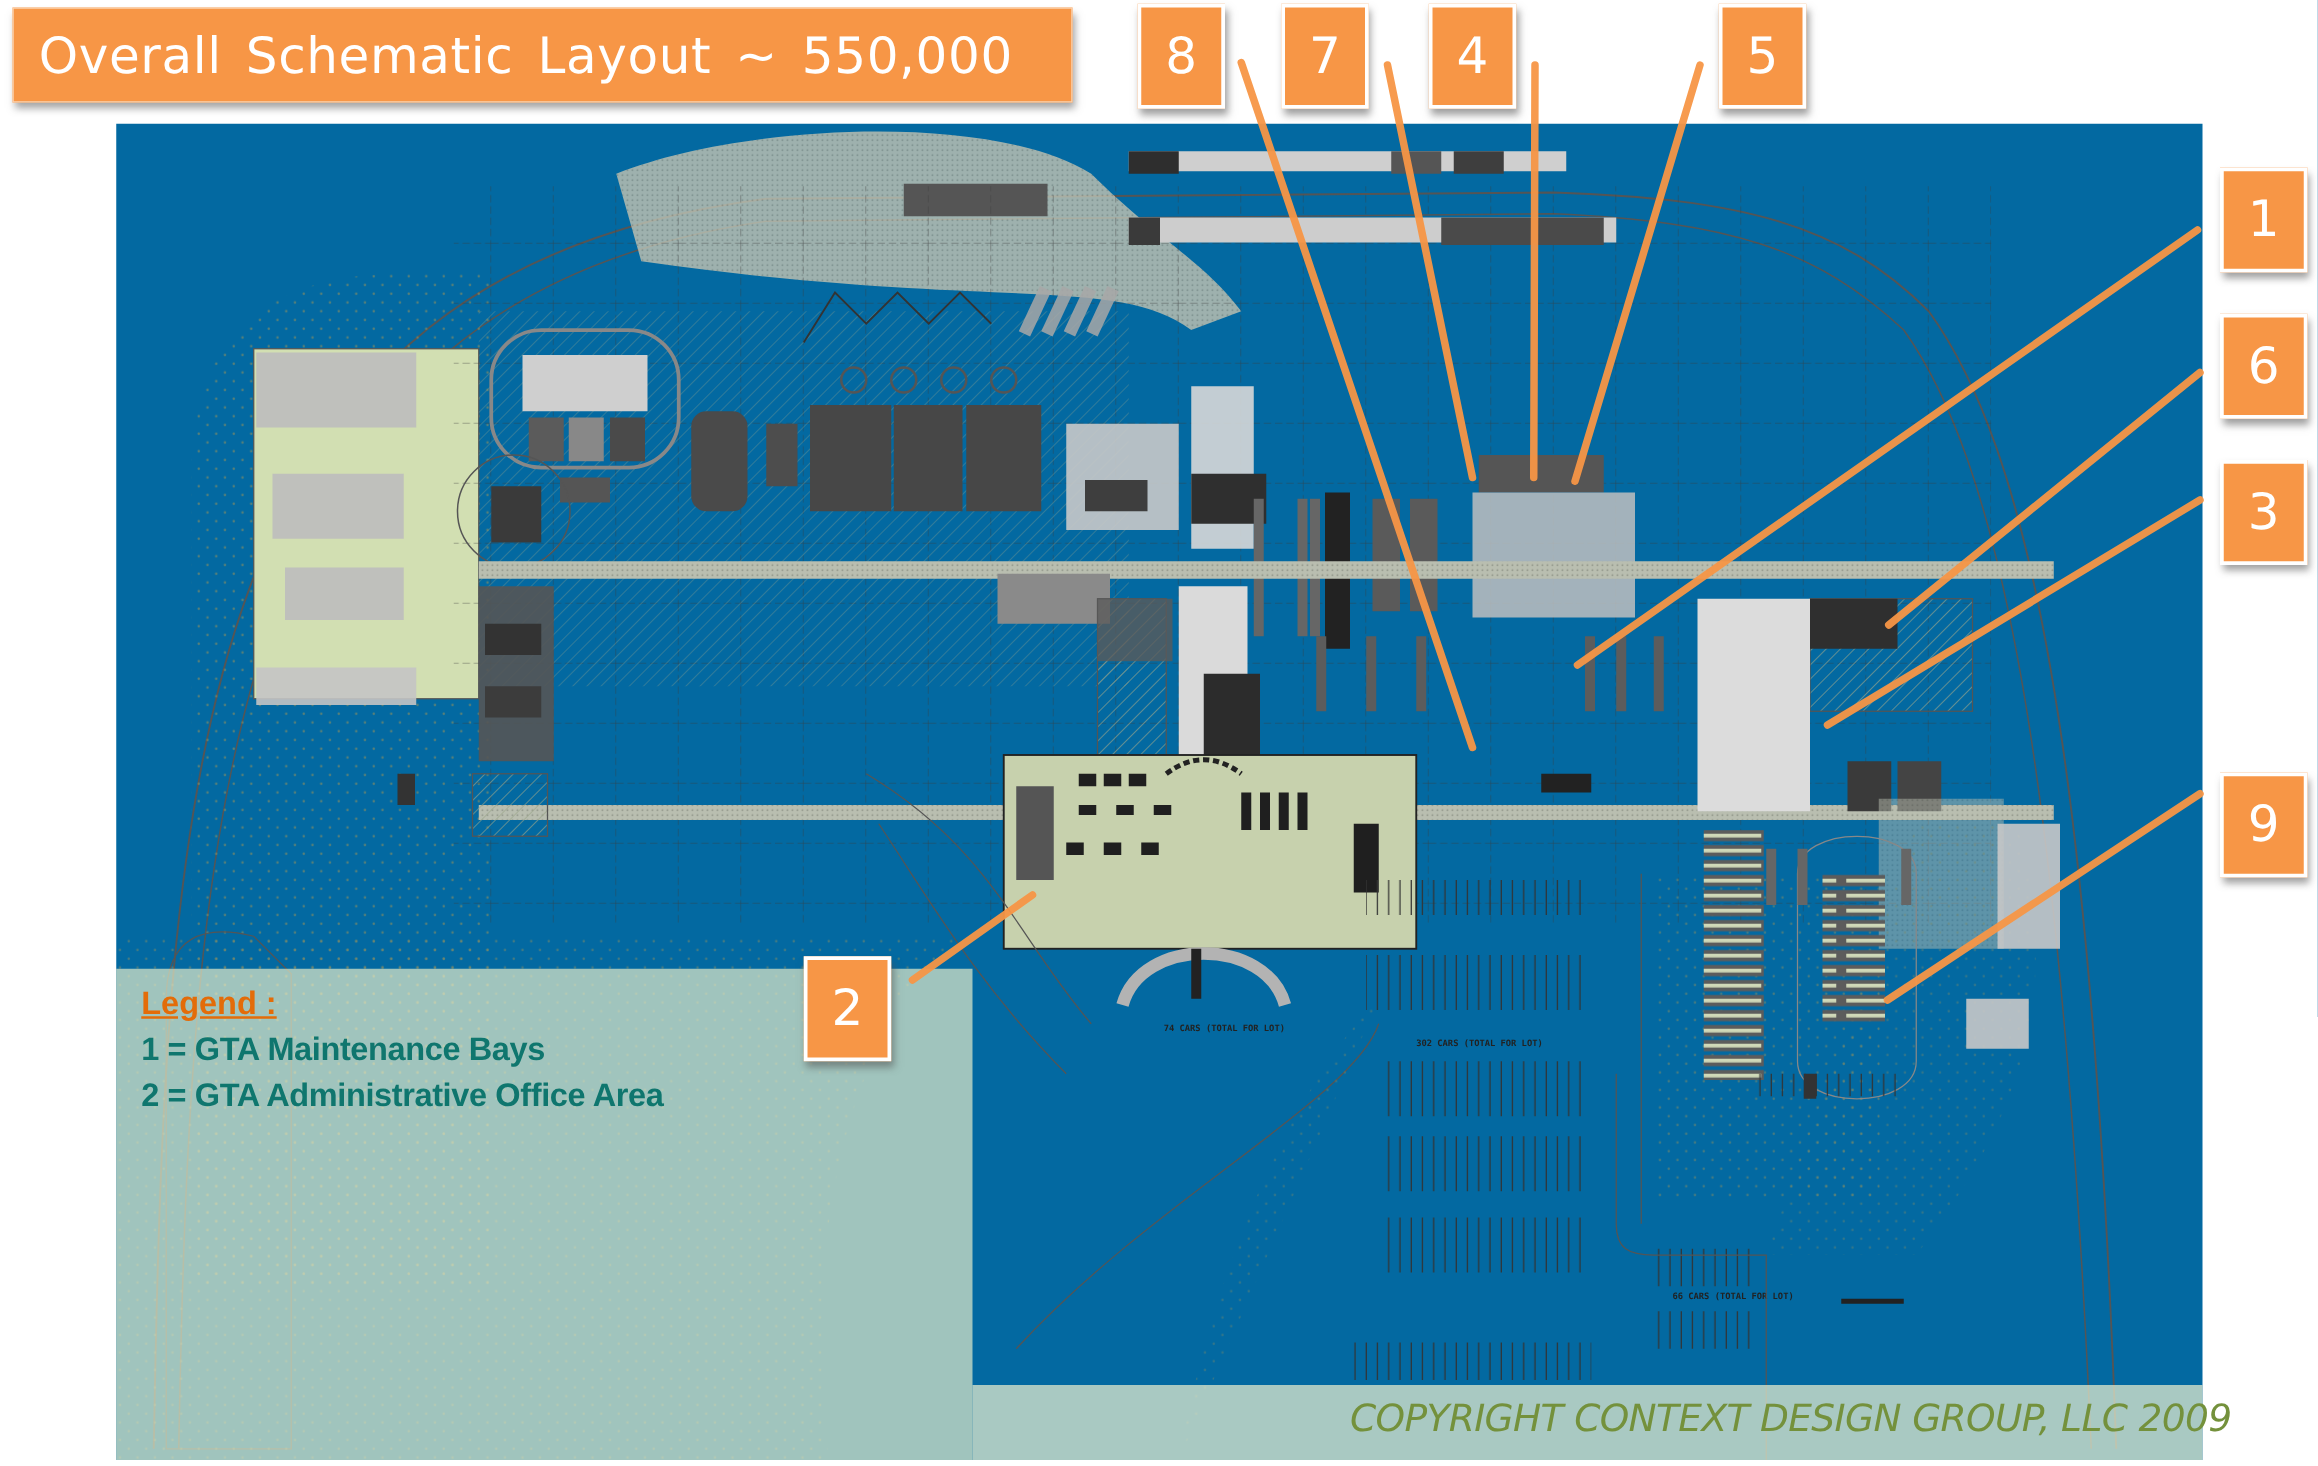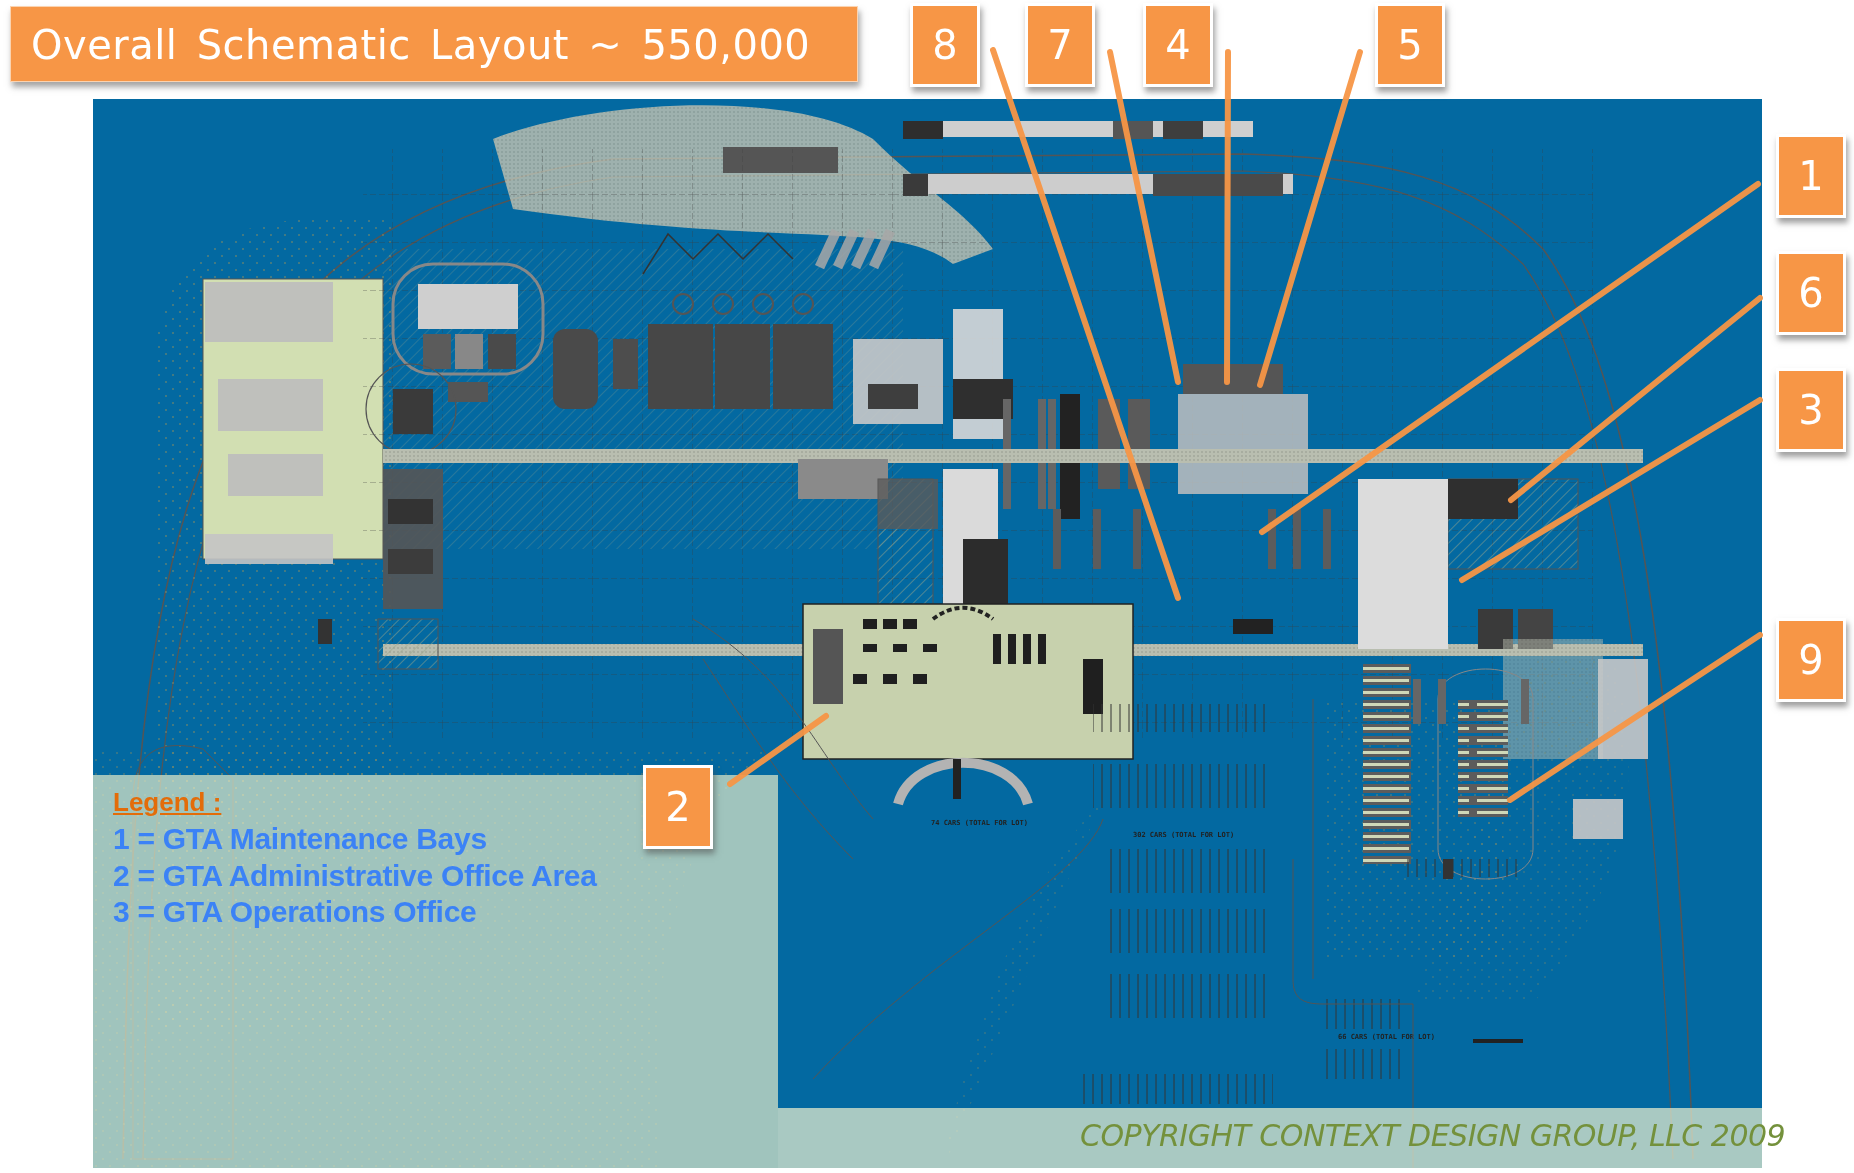--- a/index.html
+++ b/index.html
@@ -26,21 +26,21 @@
   .legend {
     position:absolute; left:93px; top:775px; width:685px; height:393px;
     background:rgba(222,231,200,0.72);
   }
   .legend-title {
     position:absolute; left:20px; top:12px; color:#e36c09; font-weight:bold;
     font-size:26px; text-decoration:underline; font-family:"Liberation Sans", sans-serif;
   }
   .legend-list { position:absolute; left:20px; top:46px; margin:0; padding:0; list-style:none; }
   .legend-list li {
-    color:#3b82f6; font-weight:bold; font-size:30px; height:36.6px; line-height:36.6px;
+    color:#0f766e; font-weight:bold; font-size:26px; height:36.6px; line-height:36.6px;
     white-space:nowrap; letter-spacing:-0.3px;
   }
   .copyright-band {
     position:absolute; left:778px; top:1108px; width:984px; height:60px;
     background:rgba(226,234,206,0.75);
   }
   .copyright {
     position:absolute; left:1080px; top:1118px; color:#74913c;
     font-style:italic; font-size:30px; font-family:"DejaVu Sans", sans-serif;
     letter-spacing:-0.5px; white-space:nowrap;
@@ -231,21 +231,20 @@
 
     <rect x="1380" y="940" width="50" height="4" fill="#222"></rect>
   </svg>
 </div>
 
 <div class="legend">
   <div class="legend-title">Legend :</div>
   <ul class="legend-list">
     <li>1 = GTA Maintenance Bays</li>
     <li>2 = GTA Administrative Office Area</li>
-    <li>3 = GTA Operations Office</li>
   </ul>
 </div>
 
 <div class="copyright-band"></div>
 <div class="copyright">COPYRIGHT CONTEXT DESIGN GROUP, LLC  2009</div>
 
 <svg class="lines" width="1854" height="1173" viewBox="0 0 1854 1173">
   <g stroke="#f79646" stroke-width="6" stroke-linecap="round" opacity="0.95">
     <line x1="993" y1="50" x2="1178" y2="598"></line>
     <line x1="1110" y1="52" x2="1178" y2="382"></line>

